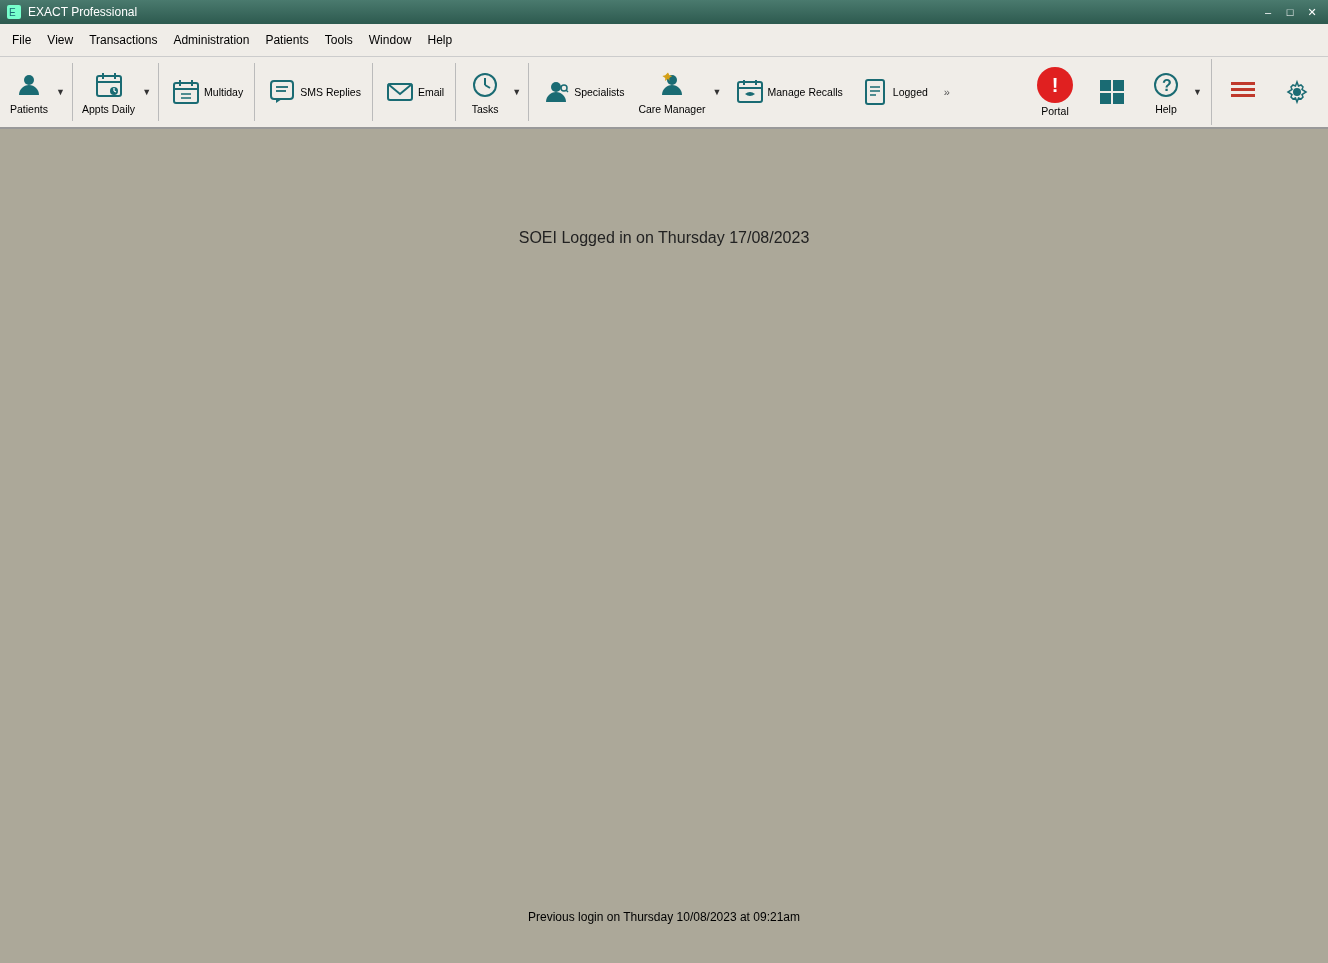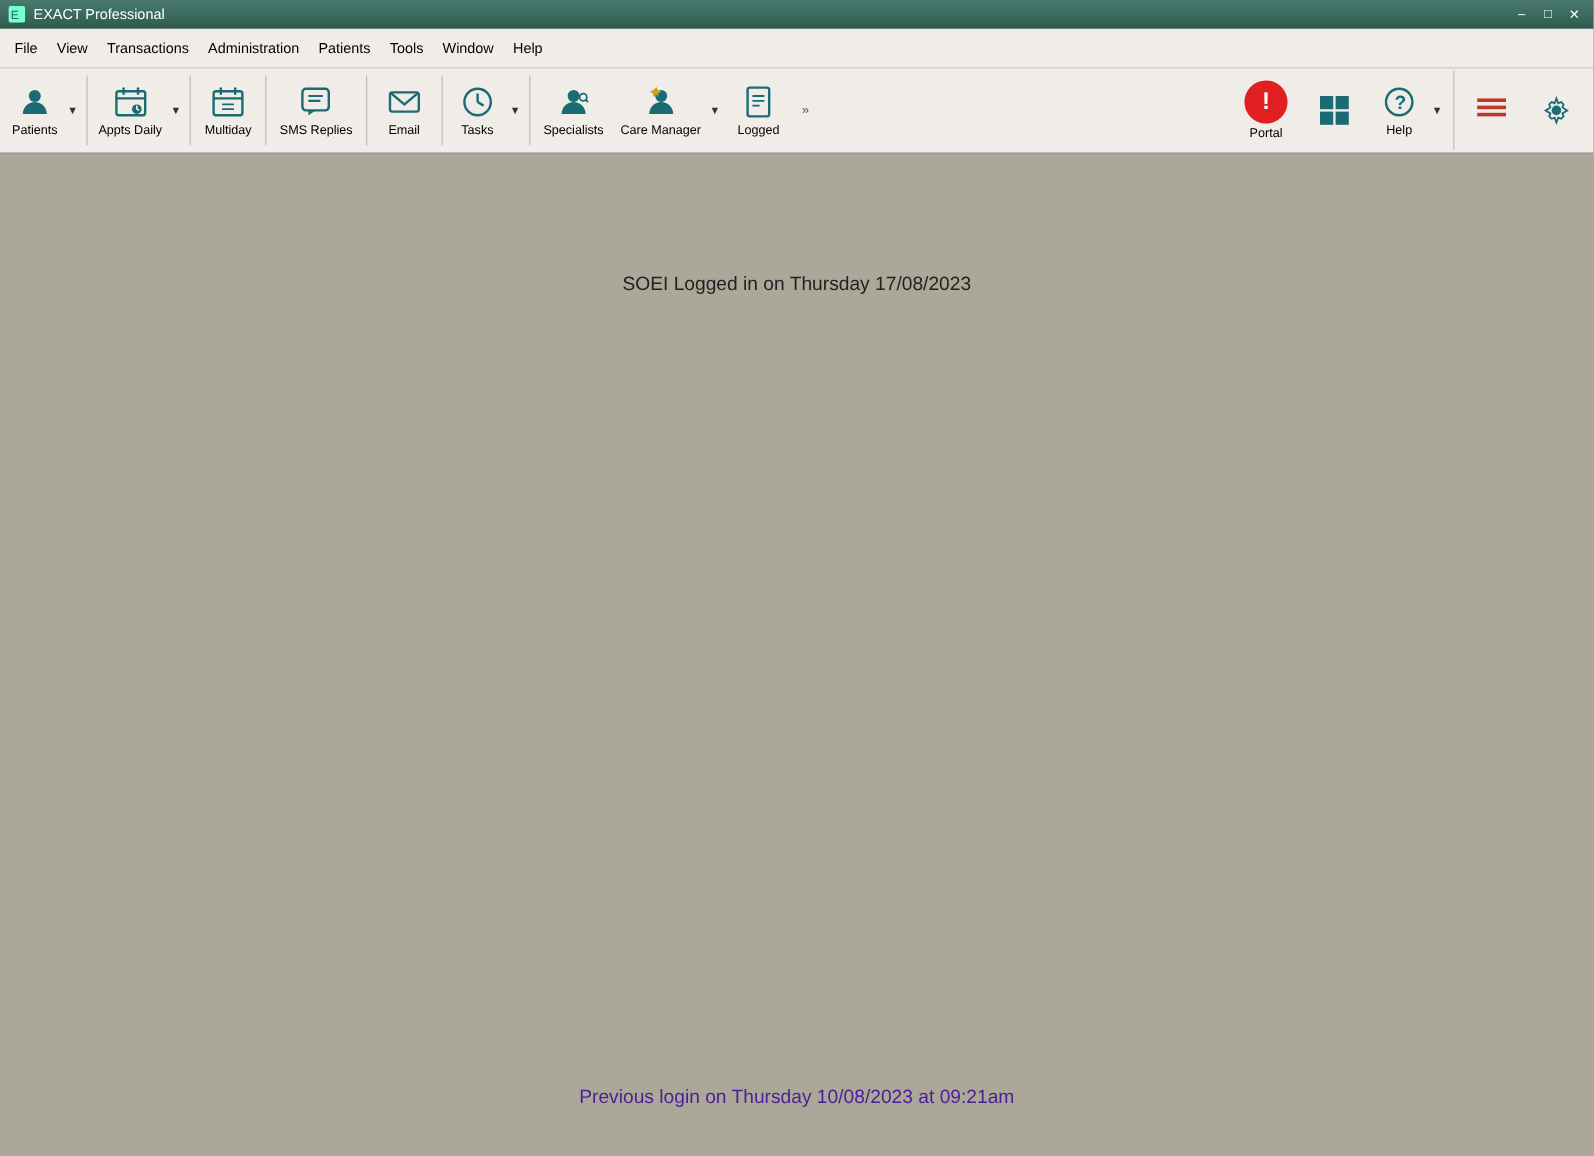--- a/index.html
+++ b/index.html
@@ -79,21 +79,20 @@
       padding: 2px 4px;
       gap: 2px;
     }
     .toolbar-separator {
       width: 1px;
       background: #bbb;
       margin: 4px 2px;
     }
     .tool-btn {
       display: flex;
-      flex-direction: column;
       align-items: center;
       justify-content: center;
       min-width: 54px;
       padding: 3px 6px;
       cursor: pointer;
       border-radius: 3px;
       border: 1px solid transparent;
       background: transparent;
       gap: 2px;
     }
@@ -226,22 +225,22 @@
     .db-title {
       font-size: 26px;
       font-weight: bold;
       color: #111;
     }
     .db-subtitle {
       font-size: 16px;
       color: #222;
     }
     .prev-login {
-      font-size: 16px;
-      color: #4c1d95;
+      font-size: 12px;
+      color: #000000;
       margin-bottom: 10px;
     }
   </style>
 </head>
 <body>
 
 <div class="title-bar">
   <div class="title-bar-icon">
     <svg width="14" height="14" viewBox="0 0 14 14" fill="none">
       <rect width="14" height="14" rx="2" fill="#7fc"></rect>
@@ -382,20 +381,32 @@
           <circle cx="14" cy="9" r="5" fill="#1a6b73"></circle>
           <path d="M4 24c0-5.5 4.5-10 10-10s10 4.5 10 10" fill="#1a6b73"></path>
           <path d="M20 5 L22 9 L26 10 L22 13 L22 17 L20 14 L16 17 L16 13 L12 10 L16 9 Z" fill="#d4a017" transform="translate(-4, -2) scale(0.7)"></path>
         </svg>
       </div>
       <span class="tool-btn-label">Care Manager</span>
     </div>
     <div class="tool-btn-arrow">▼</div>
   </div>
 
+  <div class="tool-btn">
+    <div class="tool-icon">
+      <svg viewBox="0 0 28 28">
+        <rect x="2" y="4" width="24" height="20" rx="2" fill="none" stroke="#1a6b73" stroke-width="2"></rect>
+        <line x1="2" y1="10" x2="26" y2="10" stroke="#1a6b73" stroke-width="2"></line>
+        <line x1="8" y1="2" x2="8" y2="7" stroke="#1a6b73" stroke-width="2"></line>
+        <line x1="20" y1="2" x2="20" y2="7" stroke="#1a6b73" stroke-width="2"></line>
+        <path d="M9 16 Q14 12 19 16 Q14 20 9 16Z" fill="#1a6b73"></path>
+      </svg>
+    </div>
+    <span class="tool-btn-label">Manage Recalls</span>
+  </div>
 
   <div class="tool-btn">
     <div class="tool-icon">
       <svg viewBox="0 0 28 28">
         <rect x="5" y="2" width="18" height="24" rx="2" fill="none" stroke="#1a6b73" stroke-width="2"></rect>
         <line x1="9" y1="9" x2="19" y2="9" stroke="#1a6b73" stroke-width="1.5"></line>
         <line x1="9" y1="13" x2="19" y2="13" stroke="#1a6b73" stroke-width="1.5"></line>
         <line x1="9" y1="17" x2="15" y2="17" stroke="#1a6b73" stroke-width="1.5"></line>
       </svg>
     </div>

